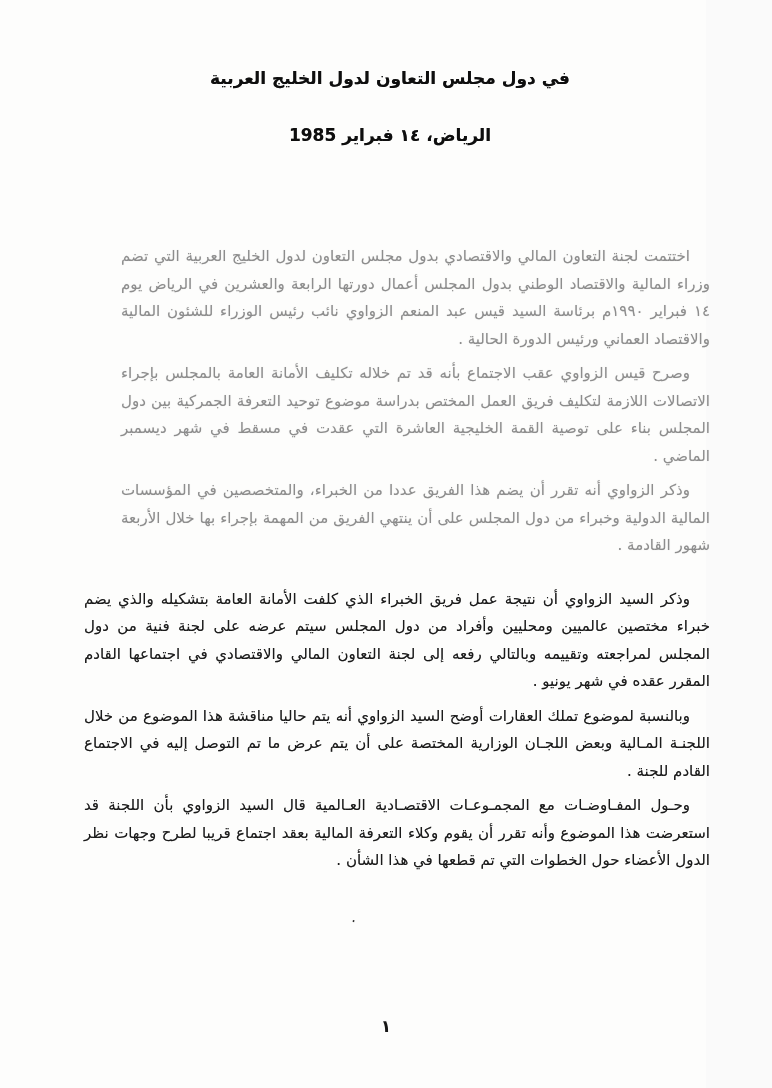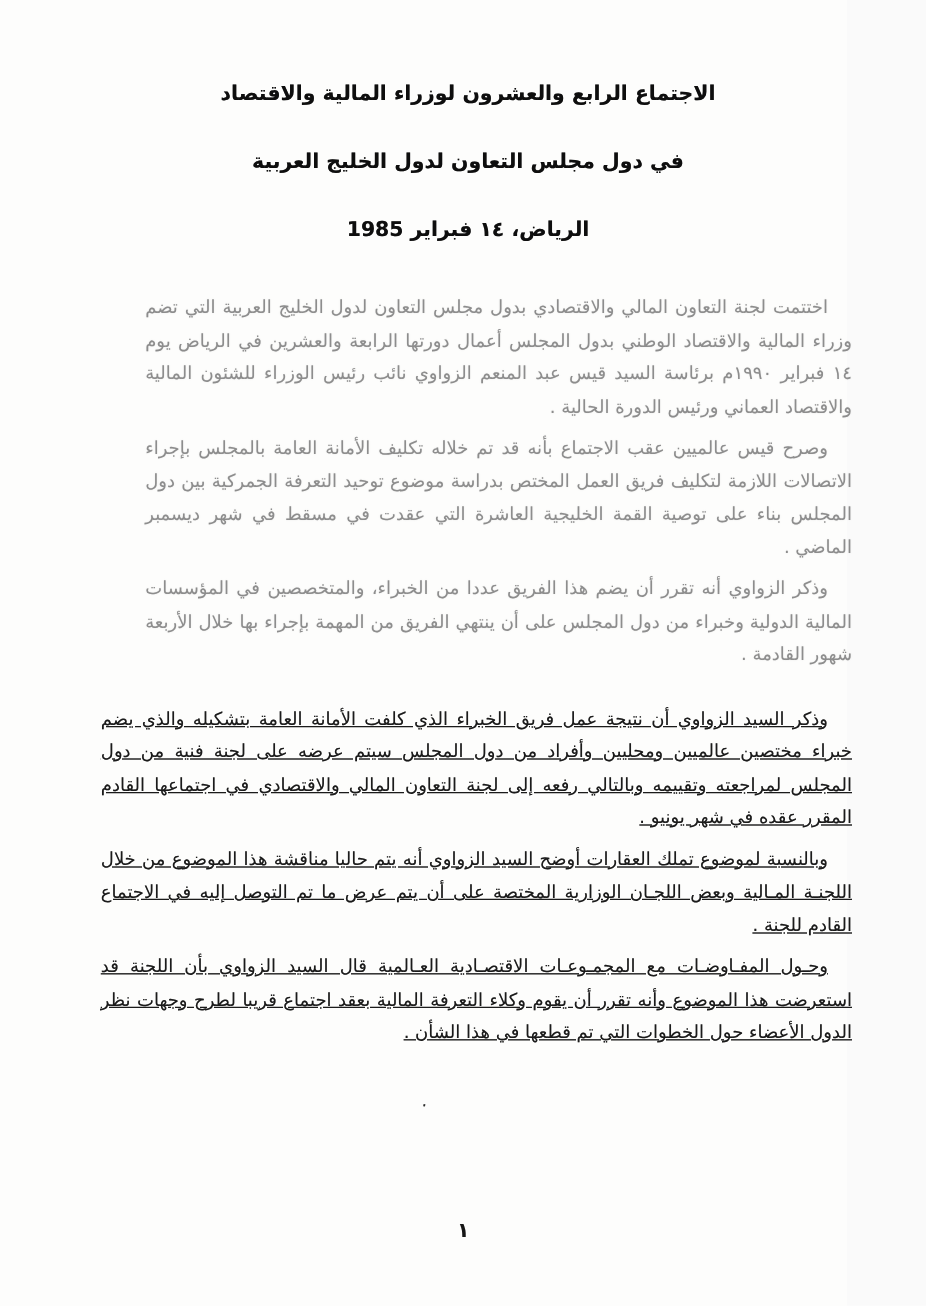--- a/index.html
+++ b/index.html
@@ -52,21 +52,20 @@
     margin-top: 26px;
   }
   .para.faded {
     color: #8d8d8d;
     text-shadow: 0 0 1px rgba(150,150,150,0.35);
     margin-left: 37px;
   }
   .para.dark {
     color: #1b1b1b;
     text-shadow: 0 0 0.4px rgba(0,0,0,0.4);
-    text-decoration: underline;
   }
   .stray {
     position: absolute;
     top: 908px;
     left: 352px;
     font-size: 15px;
     color: #2e2e2e;
     transform: rotate(12deg);
   }
   .doc-footer {
@@ -81,28 +80,27 @@
     font-weight: bold;
     color: #161616;
   }
 </style>
 </head>
 <body>
 
 <div class="page">
 
   <header class="doc-header">
-    <div class="title-line">الاجتماع الرابع والعشرون لوزراء المالية والاقتصاد</div>
     <div class="title-line">في دول مجلس التعاون لدول الخليج العربية</div>
     <div class="title-line">الرياض، ١٤ فبراير 1985</div>
   </header>
 
   <main class="doc-body">
     <p class="para faded">اختتمت لجنة التعاون المالي والاقتصادي بدول مجلس التعاون لدول الخليج العربية التي تضم وزراء المالية والاقتصاد الوطني بدول المجلس أعمال دورتها الرابعة والعشرين في الرياض يوم ١٤ فبراير ١٩٩٠م برئاسة السيد قيس عبد المنعم الزواوي نائب رئيس الوزراء للشئون المالية والاقتصاد العماني ورئيس الدورة الحالية .</p>
-    <p class="para faded">وصرح قيس عالميين عقب الاجتماع بأنه قد تم خلاله تكليف الأمانة العامة بالمجلس بإجراء الاتصالات اللازمة لتكليف فريق العمل المختص بدراسة موضوع توحيد التعرفة الجمركية بين دول المجلس بناء على توصية القمة الخليجية العاشرة التي عقدت في مسقط في شهر ديسمبر الماضي .</p>
+    <p class="para faded">وصرح قيس الزواوي عقب الاجتماع بأنه قد تم خلاله تكليف الأمانة العامة بالمجلس بإجراء الاتصالات اللازمة لتكليف فريق العمل المختص بدراسة موضوع توحيد التعرفة الجمركية بين دول المجلس بناء على توصية القمة الخليجية العاشرة التي عقدت في مسقط في شهر ديسمبر الماضي .</p>
     <p class="para faded">وذكر الزواوي أنه تقرر أن يضم هذا الفريق عددا من الخبراء، والمتخصصين في المؤسسات المالية الدولية وخبراء من دول المجلس على أن ينتهي الفريق من المهمة بإجراء بها خلال الأربعة شهور القادمة .</p>
     <p class="para dark gap-before">وذكر السيد الزواوي أن نتيجة عمل فريق الخبراء الذي كلفت الأمانة العامة بتشكيله والذي يضم خبراء مختصين عالميين ومحليين وأفراد من دول المجلس سيتم عرضه على لجنة فنية من دول المجلس لمراجعته وتقييمه وبالتالي رفعه إلى لجنة التعاون المالي والاقتصادي في اجتماعها القادم المقرر عقده في شهر يونيو .</p>
     <p class="para dark">وبالنسبة لموضوع تملك العقارات أوضح السيد الزواوي أنه يتم حاليا مناقشة هذا الموضوع من خلال اللجنـة المـالية وبعض اللجـان الوزارية المختصة على أن يتم عرض ما تم التوصل إليه في الاجتماع القادم للجنة .</p>
     <p class="para dark">وحـول المفـاوضـات مع المجمـوعـات الاقتصـادية العـالمية قال السيد الزواوي بأن اللجنة قد استعرضت هذا الموضوع وأنه تقرر أن يقوم وكلاء التعرفة المالية بعقد اجتماع قريبا لطرح وجهات نظر الدول الأعضاء حول الخطوات التي تم قطعها في هذا الشأن .</p>
   </main>
 
   <span class="stray">.</span>
 
   <footer class="doc-footer">
     <span class="pagenum">١</span>

